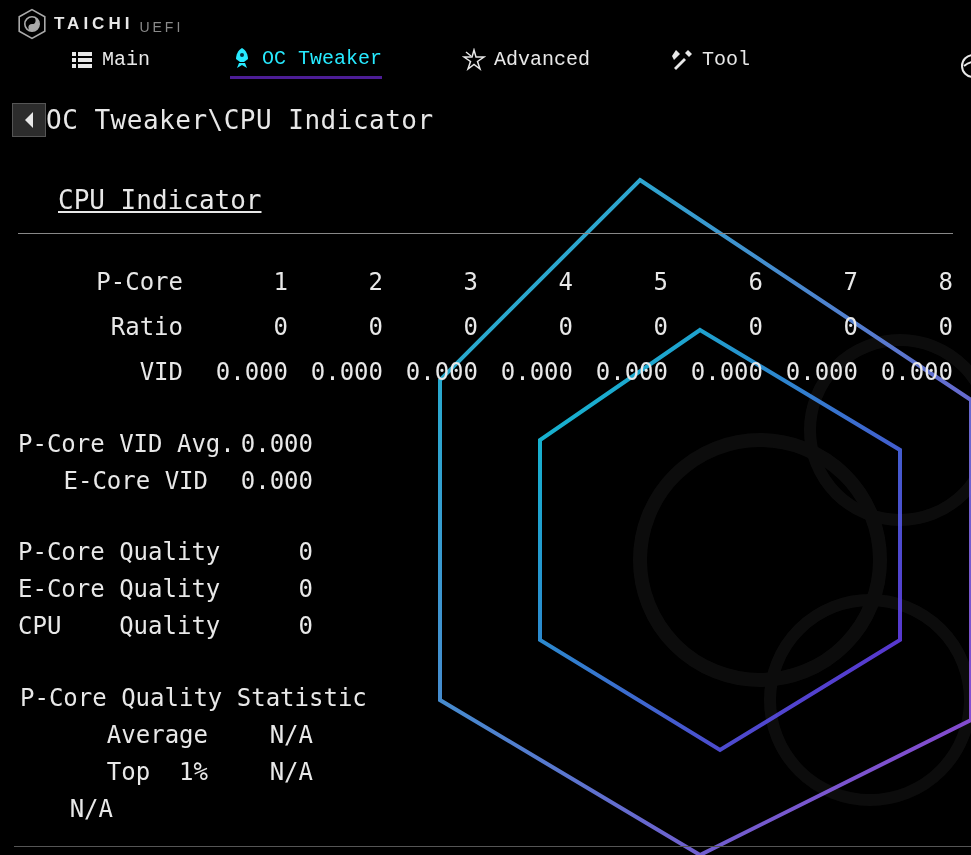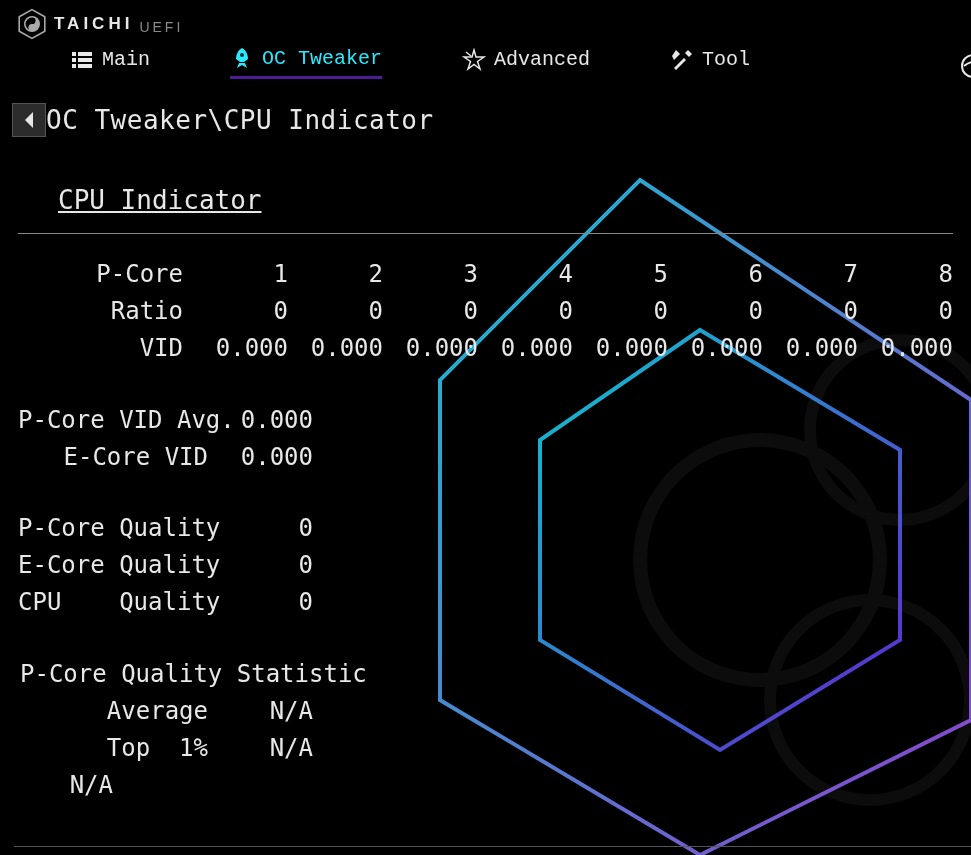--- a/index.html
+++ b/index.html
@@ -114,20 +114,21 @@
   }
   .row {
     display: flex;
     align-items: baseline;
   }
   .row .label {
     width: 200px;
     text-align: right;
     padding-right: 10px;
     white-space: pre;
+    margin-top: 8px;
   }
   .row .cells {
     display: flex;
     flex: 1;
   }
   .row .cell {
     width: 95px;
     text-align: right;
   }
   .spacer { height: 34px; }

